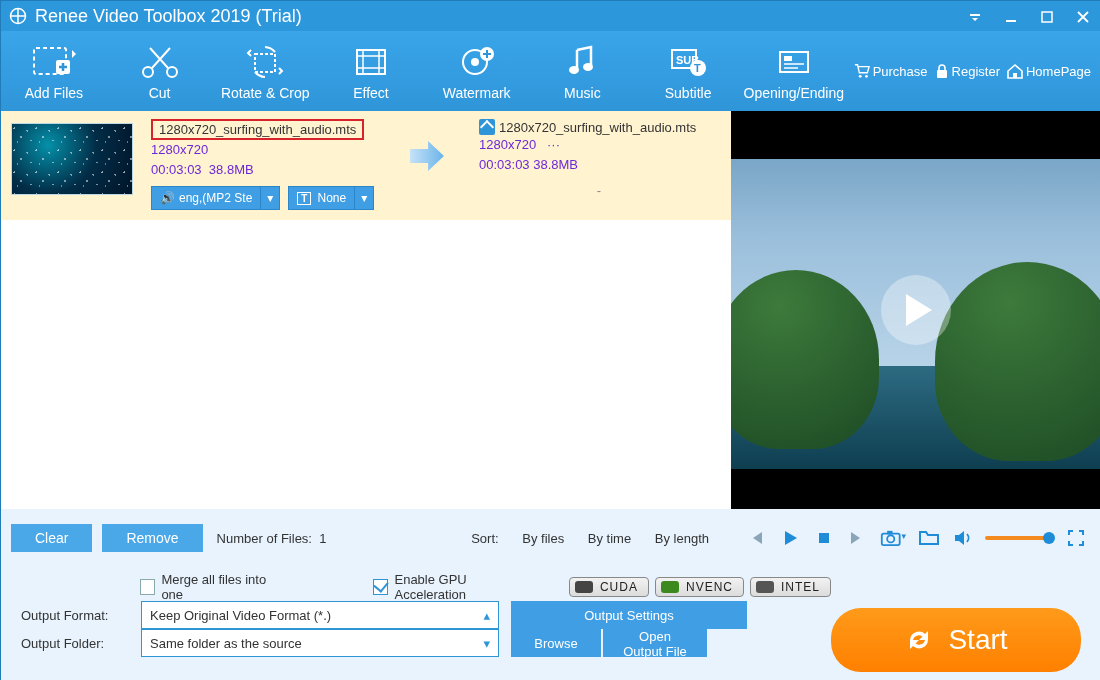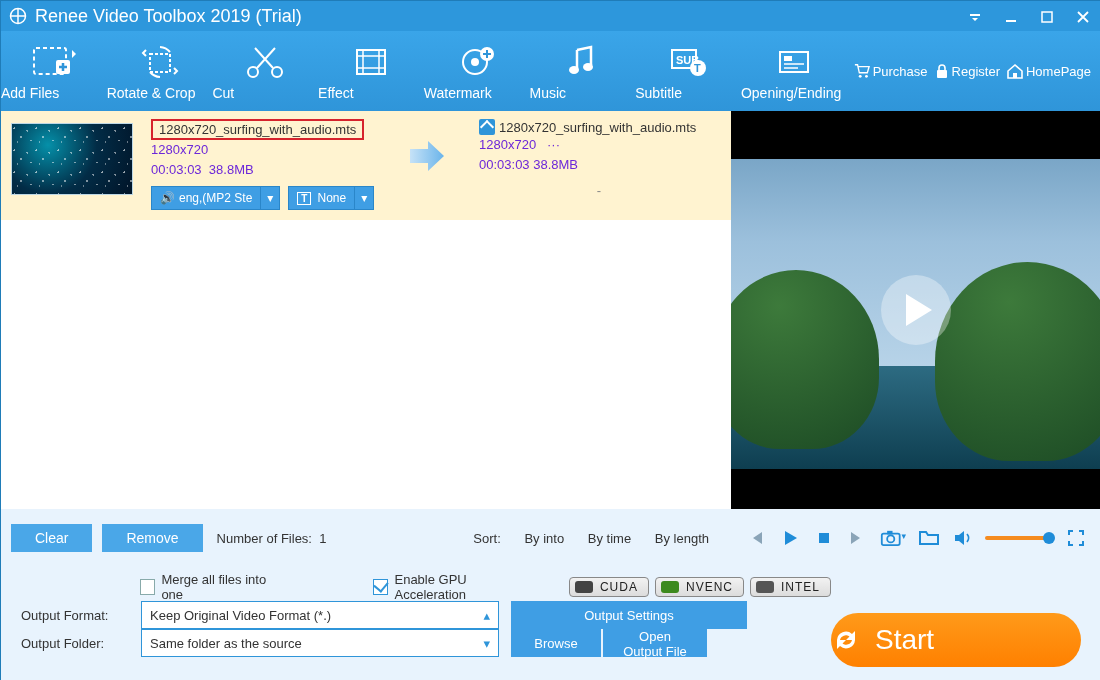--- a/index.html
+++ b/index.html
@@ -5,21 +5,21 @@
   html,body{margin:0;padding:0;font-family:"Segoe UI",Tahoma,Arial,sans-serif;font-size:13px;color:#333;background:#fff}
   .app{width:1100px;height:680px;position:relative;background:#e8f3fd;overflow:hidden;border:1px solid #1f7cb8}
   
   .titlebar{height:30px;background:linear-gradient(#2d97dc,#2d97dc);display:flex;align-items:center;color:#fff;font-size:18px}
   .titlebar .logo{width:18px;height:18px;margin:0 8px;display:inline-block}
   .titlebar .title{flex:1}
   .titlebar .win-btn{width:36px;text-align:center;line-height:30px;color:#fff;cursor:pointer}
   .titlebar .win-btn svg{vertical-align:middle}
   
   .toolbar{height:80px;background:linear-gradient(#3aa5e9,#2f95d9);display:flex;align-items:center;color:#fff}
-  .tool{ text-align:left;cursor:pointer;font-size:14px;padding:4px 0;width:106px}
+  .tool{ text-align:center;cursor:pointer;font-size:14px;padding:4px 0;width:106px}
   .tool .icn{height:42px;display:flex;align-items:center;justify-content:center}
   .tool .lbl{margin-top:2px;white-space:nowrap}
   .right-links{margin-left:auto;display:flex;align-items:center;padding-right:10px;font-size:13px}
   .right-links .lnk{display:flex;align-items:center;margin-left:6px;cursor:pointer}
   .right-links .lnk svg{margin-right:2px}
   
   .main{display:flex;height:calc(100% - 30px - 80px - 58px - 112px - 2px)}
   .list-pane{flex:1;background:#fff;position:relative}
   .row{display:flex;background:#fff3d0;padding:8px 2px 10px 10px;align-items:flex-start}
   .thumb{width:120px;height:70px;background:radial-gradient(circle at 30% 30%,#0590a9 0,#022c46 50%, #011428 100%);position:relative;border:1px solid #bcd7e6;margin-top:4px}
@@ -72,21 +72,21 @@
   .combo{flex:0 0 340px;height:26px;border:1px solid #2f95d9;background:#fff;display:flex;align-items:center;padding:0 8px;justify-content:space-between;color:#333}
   .combo .cv{color:#333}
   .combo .dd{color:#2f95d9}
   .btn-blue{background:#3f9ee4;color:#fff;border:none;height:28px;padding:0 16px;margin-left:12px;cursor:pointer;font-size:13px}
   .gpu-tags{display:inline-flex;margin-left:8px}
   .gpu-tags .tag{border:1px solid #888;background:linear-gradient(#f2f2f2,#dcdcdc);color:#222;font-size:12px;padding:2px 10px 2px 30px;margin-left:6px;position:relative;font-weight:normal;letter-spacing:1px;border-radius:4px}
   .gpu-tags .tag::before{content:"";position:absolute;left:5px;top:3px;width:18px;height:12px;border-radius:3px}
   .gpu-tags .tag.cuda::before{background:#444}
   .gpu-tags .tag.nvenc::before{background:#3c8a1f}
   .gpu-tags .tag.intel::before{background:#555}
-  .start-btn{margin-left:auto;align-self:center;width:250px;height:54px;background:linear-gradient(#ff9a1a,#ff8000);border-radius:30px;color:#fff;display:flex;align-items:center;justify-content:flex-start;font-size:28px;cursor:pointer}
+  .start-btn{margin-left:auto;align-self:center;width:250px;height:64px;background:linear-gradient(#ff9a1a,#ff8000);border-radius:30px;color:#fff;display:flex;align-items:center;justify-content:center;font-size:28px;cursor:pointer}
   .start-btn svg{margin-right:14px}
 </style>
 </head>
 <body>
 
 <div class="app">
 
   <div class="titlebar">
     <span class="logo">
       <svg width="18" height="18" viewBox="0 0 24 24">
@@ -117,36 +117,36 @@
             <rect x="24" y="16" width="14" height="14" rx="2" fill="#fff"></rect>
             <path d="M31 19v8M27 23h8" stroke="#2f95d9" stroke-width="2.5"></path>
             <path d="M40 6l4 4-4 4z" fill="#fff"></path>
           </svg>
         </div>
       <div class="lbl">Add Files</div>
     </div>
     <div class="tool">
       <div class="icn">
           <svg width="40" height="36" viewBox="0 0 40 36">
+            <circle cx="8" cy="28" r="5" fill="none" stroke="#fff" stroke-width="2"></circle>
+            <circle cx="32" cy="28" r="5" fill="none" stroke="#fff" stroke-width="2"></circle>
+            <path d="M12 24L30 4M28 24L10 4" stroke="#fff" stroke-width="2"></path>
+          </svg>
+        </div>
+      <div class="lbl">Cut</div>
+    </div>
+    <div class="tool">
+      <div class="icn">
+          <svg width="40" height="36" viewBox="0 0 40 36">
             <rect x="10" y="10" width="20" height="18" fill="none" stroke="#fff" stroke-width="2" stroke-dasharray="3 2"></rect>
             <path d="M6 6l-3 3 3 3M34 30l3-3-3-3" stroke="#fff" stroke-width="2" fill="none"></path>
             <path d="M20 3a14 14 0 0110 5M20 33a14 14 0 01-10-5" stroke="#fff" stroke-width="2" fill="none"></path>
           </svg>
         </div>
       <div class="lbl">Rotate &amp; Crop</div>
-    </div>
-    <div class="tool">
-      <div class="icn">
-          <svg width="40" height="36" viewBox="0 0 40 36">
-            <circle cx="8" cy="28" r="5" fill="none" stroke="#fff" stroke-width="2"></circle>
-            <circle cx="32" cy="28" r="5" fill="none" stroke="#fff" stroke-width="2"></circle>
-            <path d="M12 24L30 4M28 24L10 4" stroke="#fff" stroke-width="2"></path>
-          </svg>
-        </div>
-      <div class="lbl">Cut</div>
     </div>
     <div class="tool">
       <div class="icn">
           <svg width="40" height="36" viewBox="0 0 40 36">
             <rect x="6" y="6" width="28" height="24" fill="none" stroke="#fff" stroke-width="2"></rect>
             <path d="M6 12h28M6 24h28M12 6v24M28 6v24" stroke="#fff" stroke-width="1.5"></path>
           </svg>
         </div>
       <div class="lbl">Effect</div>
     </div>
@@ -280,21 +280,21 @@
   <div class="controls">
     <div class="left">
       <button class="btn-flat">Clear</button>
       <button class="btn-flat" style="margin-left:10px">Remove</button>
       <span class="info">
         <span>Number of Files:</span>&nbsp;&nbsp;<span>1</span>
       </span>
     </div>
     <div class="sort">
       <span>Sort:</span>
-      <span>By into</span>
+      <span>By files</span>
       <span>By time</span>
       <span>By length</span>
     </div>
     <div class="player-ctrl">
       <span class="ic">
           <svg width="18" height="18" viewBox="0 0 18 18">
             <path d="M4 3v12M15 3L6 9l9 6z" fill="#8aa4b8"></path>
           </svg>
         </span>
       <span class="ic">

